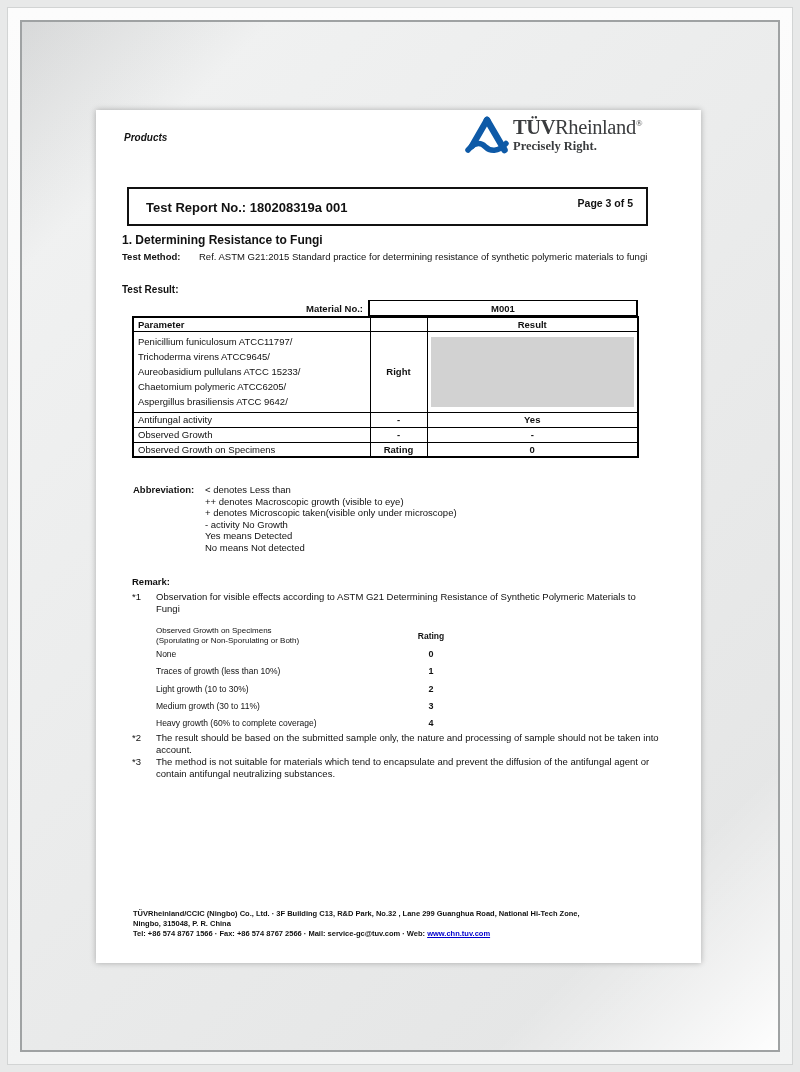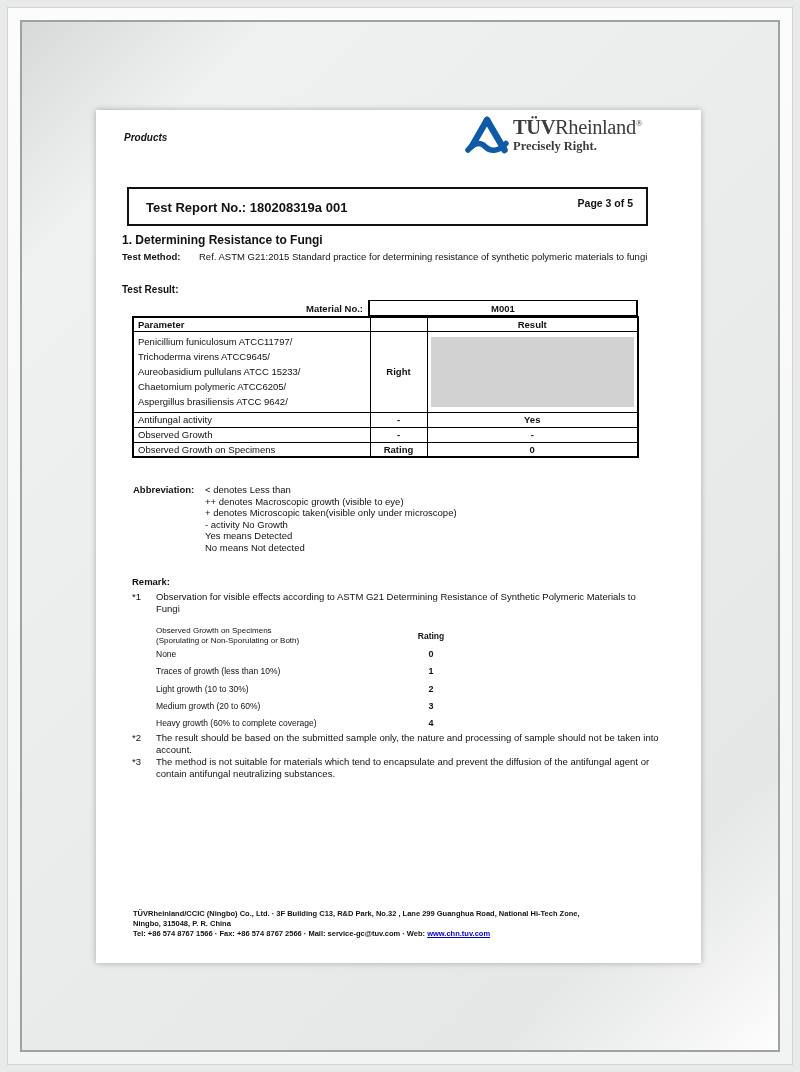--- a/index.html
+++ b/index.html
@@ -223,21 +223,21 @@
     </div>
     <div class="grow">
       <div class="glabel">Traces of growth (less than 10%)</div>
       <div class="gval">1</div>
     </div>
     <div class="grow">
       <div class="glabel">Light growth (10 to 30%)</div>
       <div class="gval">2</div>
     </div>
     <div class="grow">
-      <div class="glabel">Medium growth (20 to 60%)</div>
+      <div class="glabel">Medium growth (30 to 11%)</div>
       <div class="gval">3</div>
     </div>
     <div class="grow">
       <div class="glabel">Heavy growth (60% to complete coverage)</div>
       <div class="gval">4</div>
     </div>
   </div>
 
   <div class="abs ritem r2">
     <div class="mk">*2</div>

